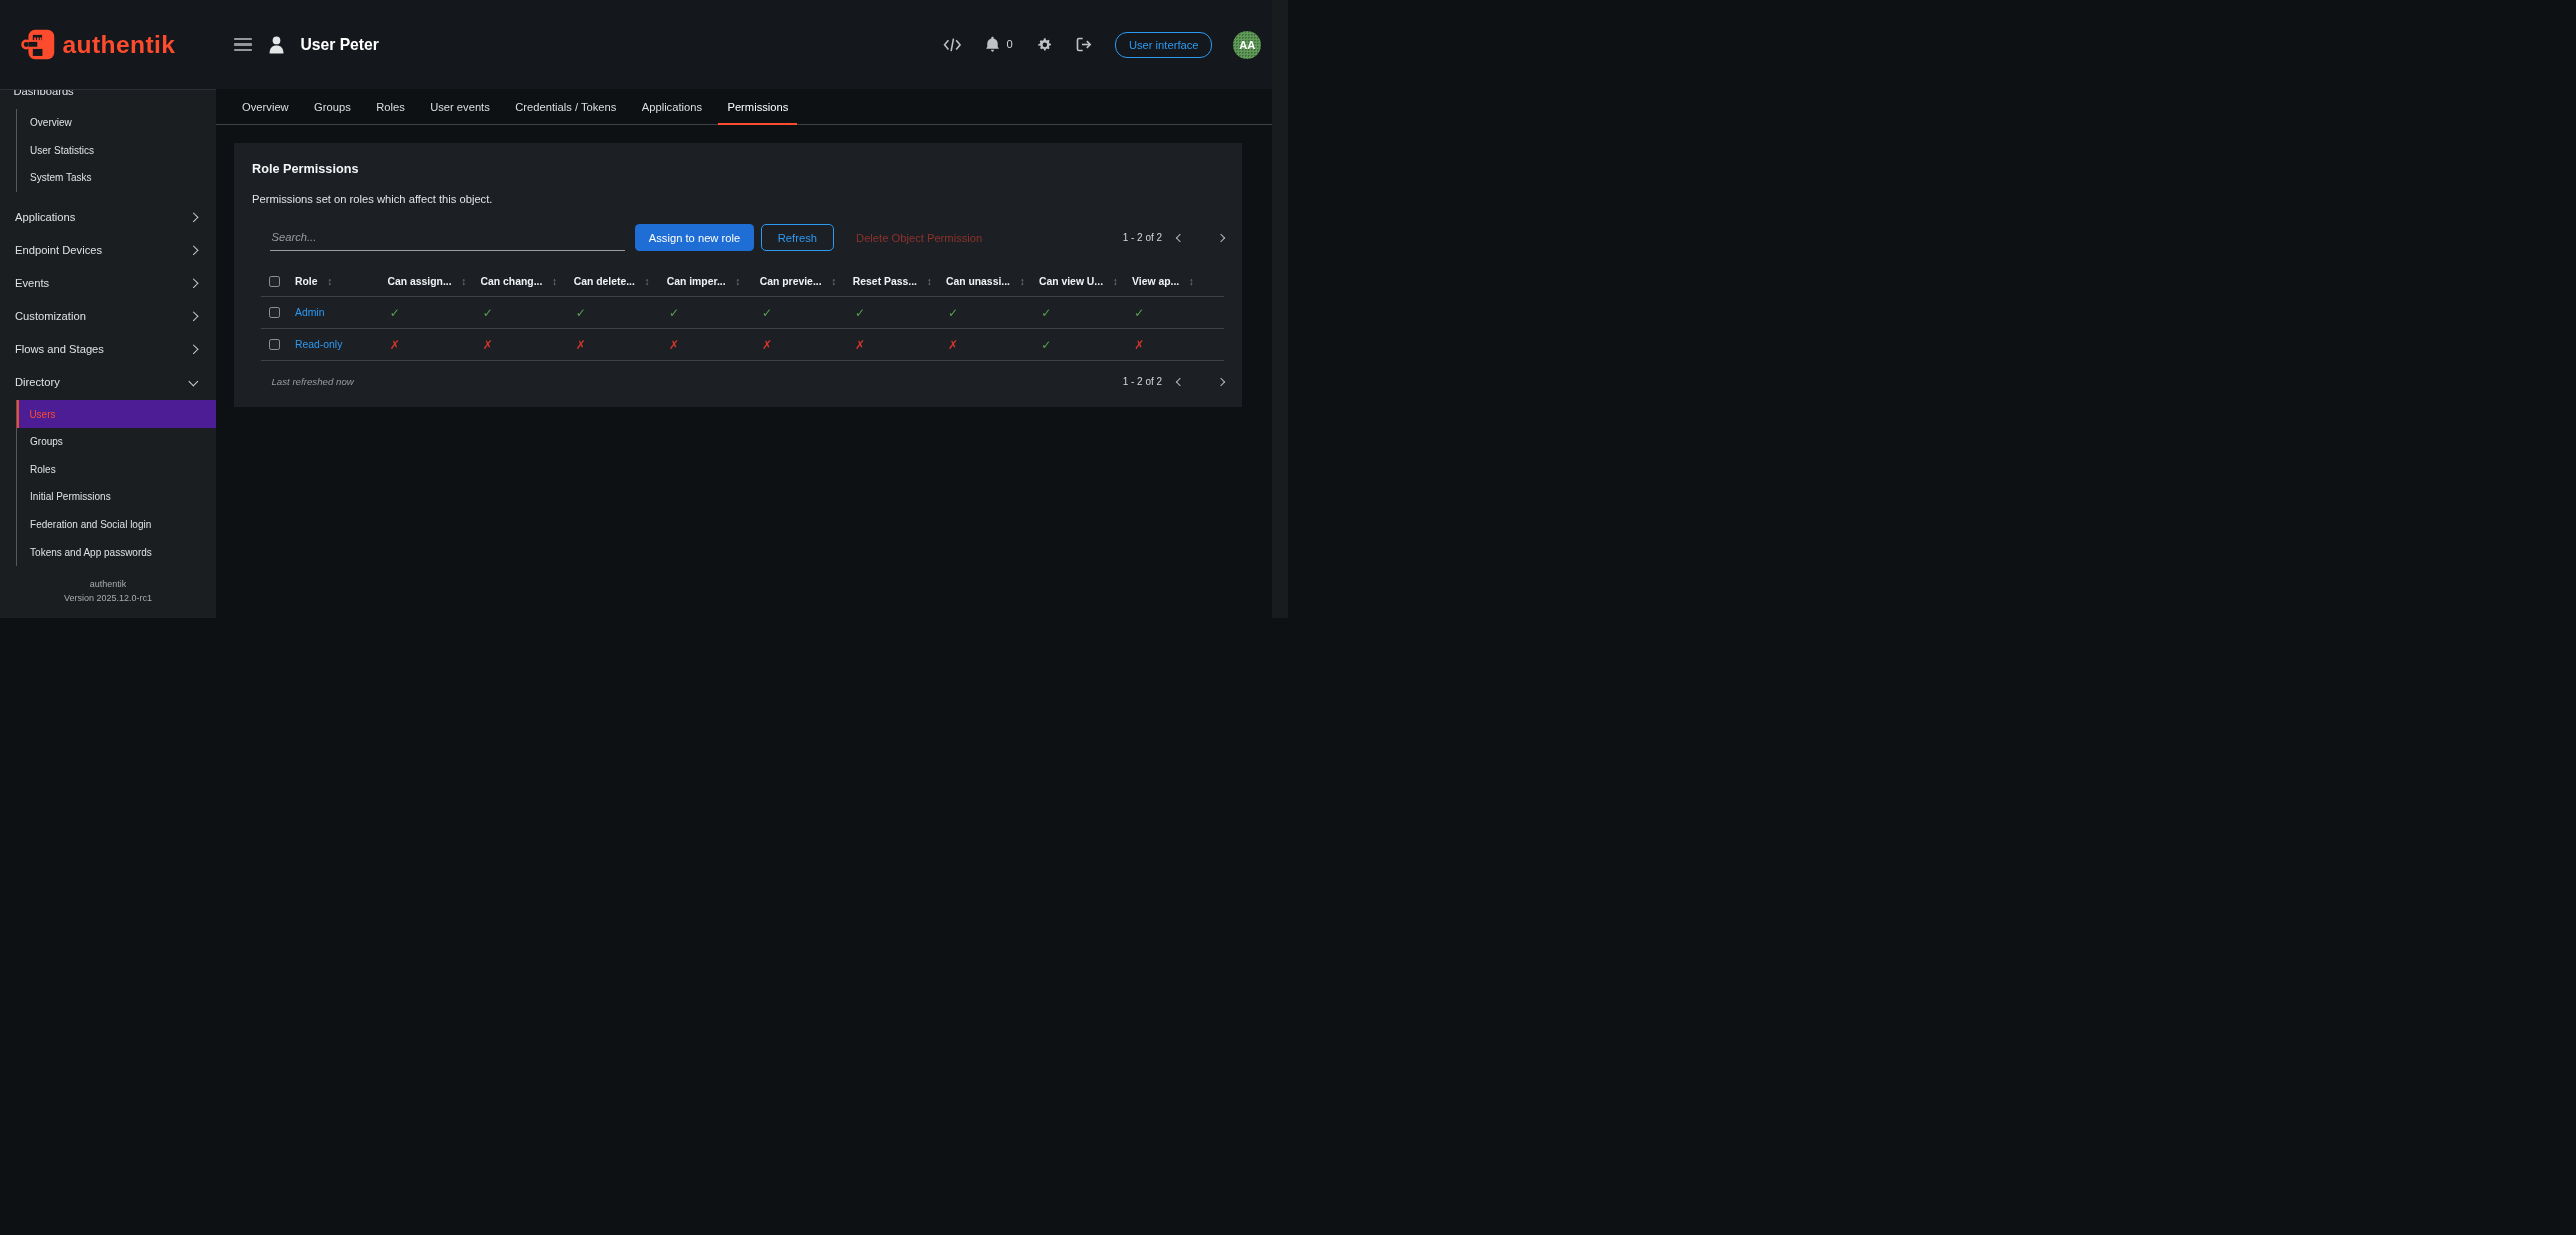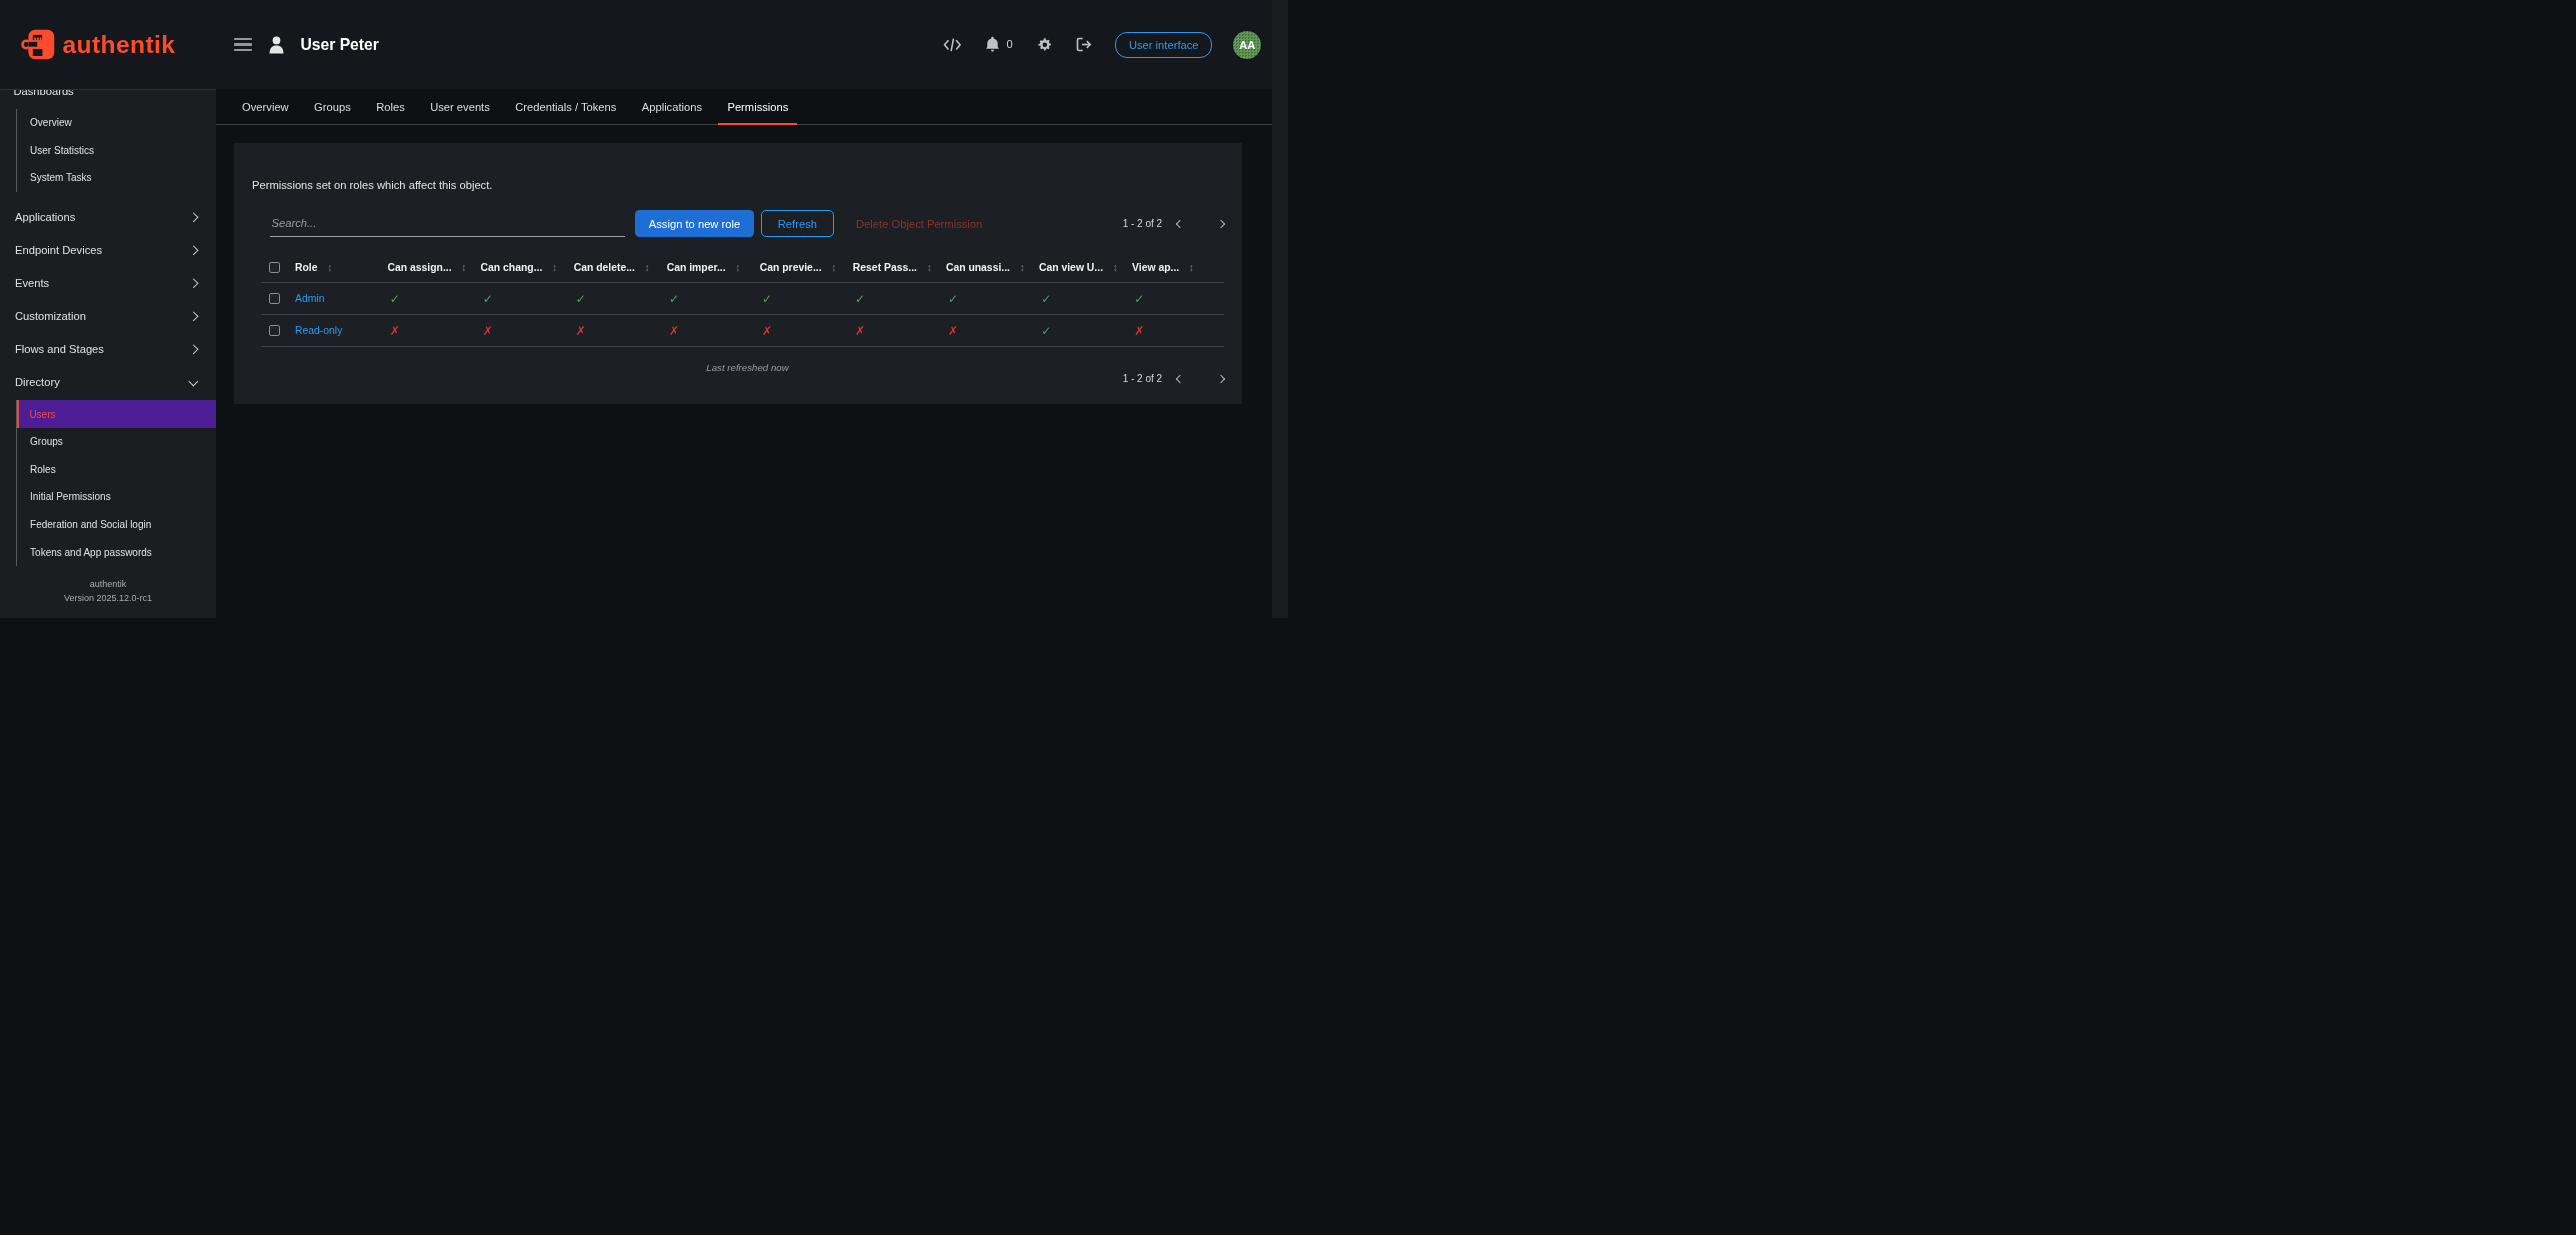--- a/index.html
+++ b/index.html
@@ -93,21 +93,21 @@
   .col-check { flex:0 0 34px; display:flex; align-items:center; padding-left:7.5px; }
   .checkbox { width:11.2px; height:11.2px; border:0.7px solid #8d9094; border-radius:2.2px; background:#202327; cursor:pointer; }
   .col-role { flex:0 0 91px; display:flex; align-items:flex-start; gap:9.7px; }
   .col-perm { flex:1 1 0; display:flex; align-items:center; gap:9.7px; padding-left:1.5px; }
   .sort-icon { color:#75797e; font-size:10.4px; cursor:pointer; }
   .role-link { color:#2b9af3; text-decoration:none; cursor:pointer; }
   .mark { font-weight:700; font-size:12px; padding-left:2.2px; }
   .mark.check { color:#5ba352; }
   .mark.cross { color:#d2372c; }
   
-  .card-footer { display:flex; align-items:center; padding:15px 0 1.5px 19.4px;flex-direction:column; }
+  .card-footer { display:flex; align-items:center; padding:15px 0 1.5px 19.4px; }
   .refreshed { font-style:italic; font-size:9.7px; color:#9a9da1; }
 </style>
 </head>
 <body>
 
 <div class="app">
 
   <header class="topbar">
     <div class="brand">
       <svg width="34" height="31" viewBox="0 0 46 42">
@@ -233,20 +233,21 @@
           <li class="tab">Groups</li>
           <li class="tab">Roles</li>
           <li class="tab">User events</li>
           <li class="tab">Credentials / Tokens</li>
           <li class="tab">Applications</li>
           <li class="tab active">Permissions</li>
         </ul>
     </div>
 
     <section class="card">
+      <h2 class="card-title">Role Permissions</h2>
       <p class="card-desc">Permissions set on roles which affect this object.</p>
 
       <div class="toolbar">
         <input class="search" type="text" placeholder="Search..." style="">
         <button class="btn btn-primary">Assign to new role</button>
         <button class="btn btn-secondary">Refresh</button>
         <button class="btn btn-danger-link">Delete Object Permission</button>
         <div class="pagination">
           <span>1 - 2 of 2</span>
           <span class="pg-chev left"></span>

